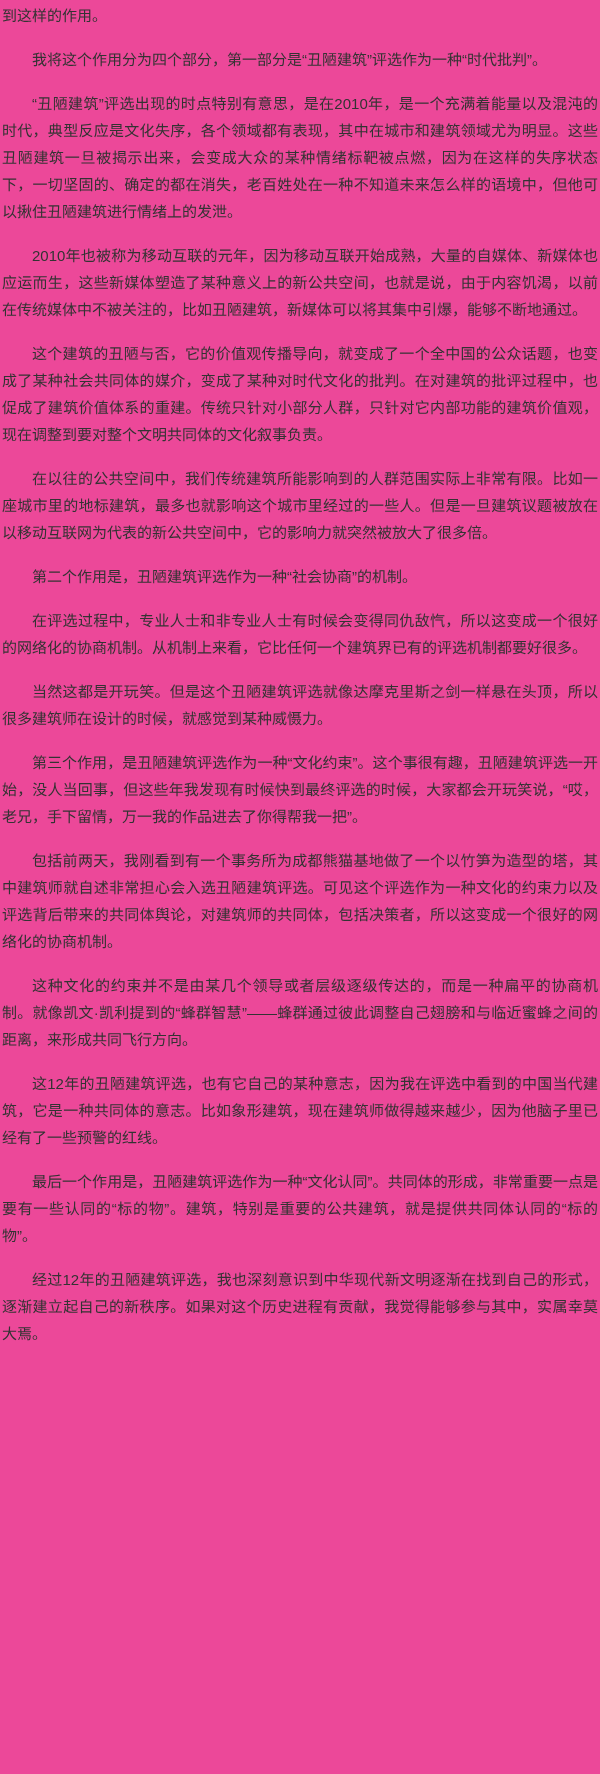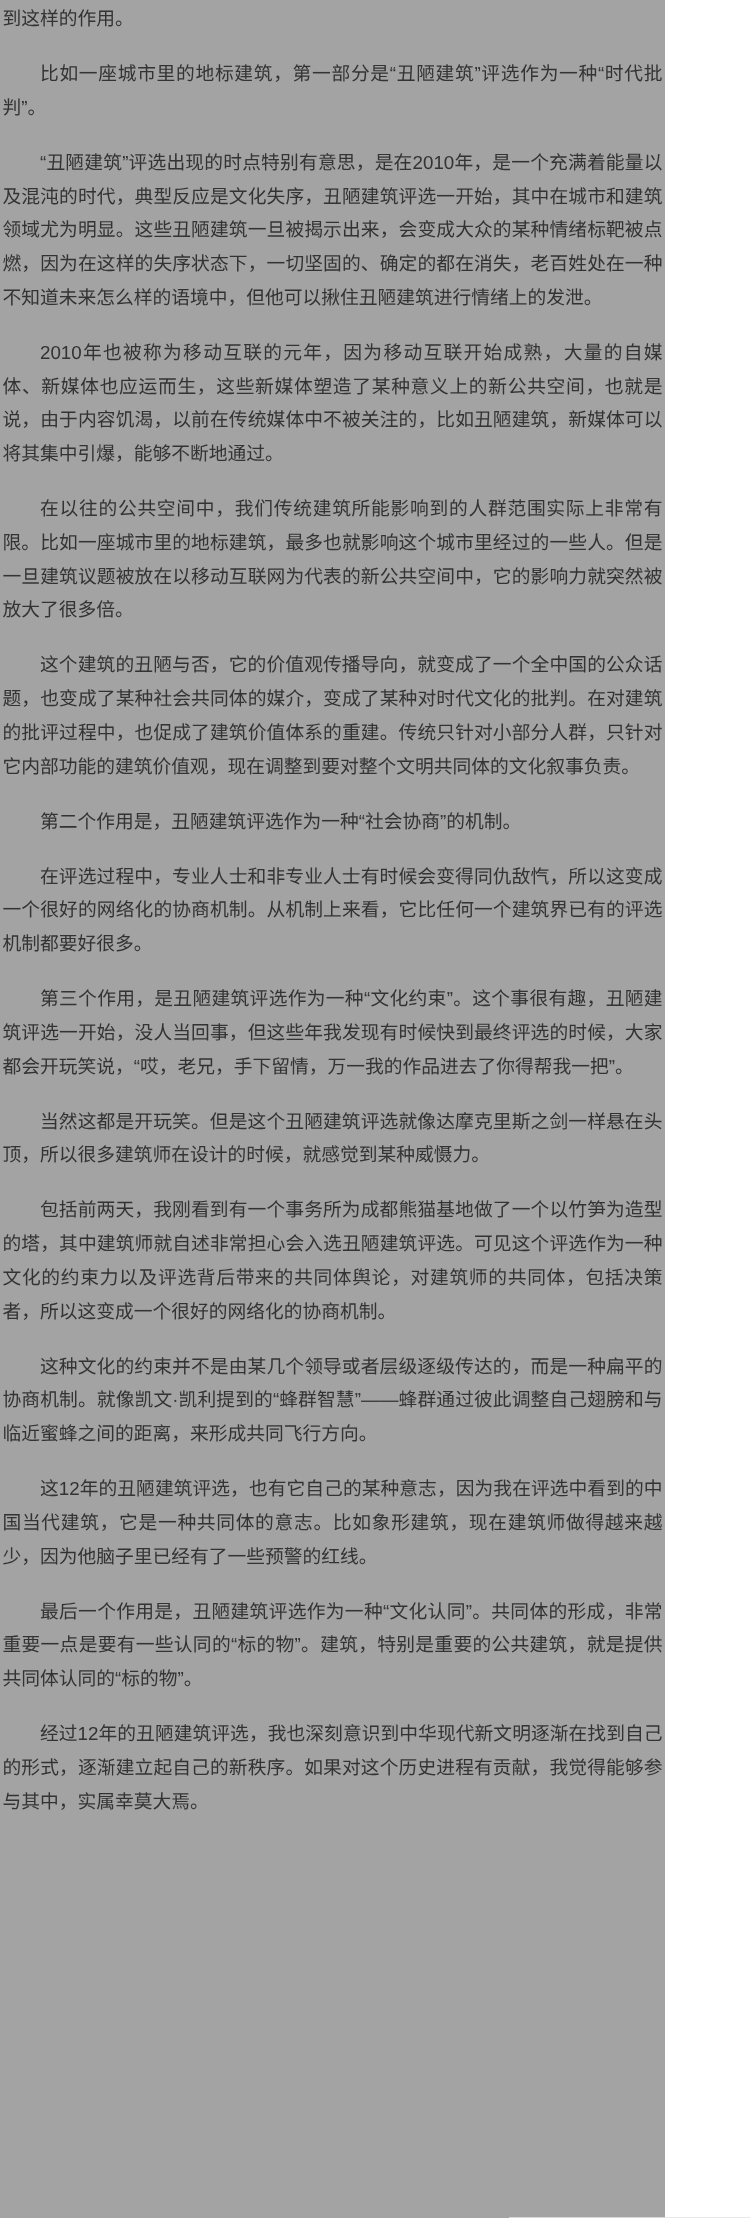--- a/index.html
+++ b/index.html
@@ -1,25 +1,25 @@
 <!DOCTYPE html>
 <html lang="zh-CN"><head>
 <meta charset="utf-8">
 <style>
   html, body {
     margin: 0;
     padding: 0;
     background: #ffffff;
   }
   .page {
-    width: 532px;
+    width: 600px;
     min-height: 1774px;
     box-sizing: border-box;
     padding: 2px 2px 20px 2px;
-    background: #a3a3a3;
+    background: #ec4899;
   }
   .article {
     font-family: "Liberation Sans", "DejaVu Sans", sans-serif;
     font-size: 15px;
     line-height: 27px;
     color: #333333;
     text-align: justify;
     letter-spacing: 0;
   }
   .article p {
@@ -29,28 +29,28 @@
   .article p.indent {
     text-indent: 2em;
   }
 </style>
 </head>
 <body>
 
 <div class="page">
   <div class="article">
       <p>到这样的作用。</p>
-      <p class="indent">比如一座城市里的地标建筑，第一部分是“丑陋建筑”评选作为一种“时代批判”。</p>
-      <p class="indent">“丑陋建筑”评选出现的时点特别有意思，是在2010年，是一个充满着能量以及混沌的时代，典型反应是文化失序，丑陋建筑评选一开始，其中在城市和建筑领域尤为明显。这些丑陋建筑一旦被揭示出来，会变成大众的某种情绪标靶被点燃，因为在这样的失序状态下，一切坚固的、确定的都在消失，老百姓处在一种不知道未来怎么样的语境中，但他可以揪住丑陋建筑进行情绪上的发泄。</p>
+      <p class="indent">我将这个作用分为四个部分，第一部分是“丑陋建筑”评选作为一种“时代批判”。</p>
+      <p class="indent">“丑陋建筑”评选出现的时点特别有意思，是在2010年，是一个充满着能量以及混沌的时代，典型反应是文化失序，各个领域都有表现，其中在城市和建筑领域尤为明显。这些丑陋建筑一旦被揭示出来，会变成大众的某种情绪标靶被点燃，因为在这样的失序状态下，一切坚固的、确定的都在消失，老百姓处在一种不知道未来怎么样的语境中，但他可以揪住丑陋建筑进行情绪上的发泄。</p>
       <p class="indent">2010年也被称为移动互联的元年，因为移动互联开始成熟，大量的自媒体、新媒体也应运而生，这些新媒体塑造了某种意义上的新公共空间，也就是说，由于内容饥渴，以前在传统媒体中不被关注的，比如丑陋建筑，新媒体可以将其集中引爆，能够不断地通过。</p>
+      <p class="indent">这个建筑的丑陋与否，它的价值观传播导向，就变成了一个全中国的公众话题，也变成了某种社会共同体的媒介，变成了某种对时代文化的批判。在对建筑的批评过程中，也促成了建筑价值体系的重建。传统只针对小部分人群，只针对它内部功能的建筑价值观，现在调整到要对整个文明共同体的文化叙事负责。</p>
       <p class="indent">在以往的公共空间中，我们传统建筑所能影响到的人群范围实际上非常有限。比如一座城市里的地标建筑，最多也就影响这个城市里经过的一些人。但是一旦建筑议题被放在以移动互联网为代表的新公共空间中，它的影响力就突然被放大了很多倍。</p>
-      <p class="indent">这个建筑的丑陋与否，它的价值观传播导向，就变成了一个全中国的公众话题，也变成了某种社会共同体的媒介，变成了某种对时代文化的批判。在对建筑的批评过程中，也促成了建筑价值体系的重建。传统只针对小部分人群，只针对它内部功能的建筑价值观，现在调整到要对整个文明共同体的文化叙事负责。</p>
       <p class="indent">第二个作用是，丑陋建筑评选作为一种“社会协商”的机制。</p>
       <p class="indent">在评选过程中，专业人士和非专业人士有时候会变得同仇敌忾，所以这变成一个很好的网络化的协商机制。从机制上来看，它比任何一个建筑界已有的评选机制都要好很多。</p>
+      <p class="indent">当然这都是开玩笑。但是这个丑陋建筑评选就像达摩克里斯之剑一样悬在头顶，所以很多建筑师在设计的时候，就感觉到某种威慑力。</p>
       <p class="indent">第三个作用，是丑陋建筑评选作为一种“文化约束”。这个事很有趣，丑陋建筑评选一开始，没人当回事，但这些年我发现有时候快到最终评选的时候，大家都会开玩笑说，“哎，老兄，手下留情，万一我的作品进去了你得帮我一把”。</p>
-      <p class="indent">当然这都是开玩笑。但是这个丑陋建筑评选就像达摩克里斯之剑一样悬在头顶，所以很多建筑师在设计的时候，就感觉到某种威慑力。</p>
       <p class="indent">包括前两天，我刚看到有一个事务所为成都熊猫基地做了一个以竹笋为造型的塔，其中建筑师就自述非常担心会入选丑陋建筑评选。可见这个评选作为一种文化的约束力以及评选背后带来的共同体舆论，对建筑师的共同体，包括决策者，所以这变成一个很好的网络化的协商机制。</p>
       <p class="indent">这种文化的约束并不是由某几个领导或者层级逐级传达的，而是一种扁平的协商机制。就像凯文·凯利提到的“蜂群智慧”——蜂群通过彼此调整自己翅膀和与临近蜜蜂之间的距离，来形成共同飞行方向。</p>
       <p class="indent">这12年的丑陋建筑评选，也有它自己的某种意志，因为我在评选中看到的中国当代建筑，它是一种共同体的意志。比如象形建筑，现在建筑师做得越来越少，因为他脑子里已经有了一些预警的红线。</p>
       <p class="indent">最后一个作用是，丑陋建筑评选作为一种“文化认同”。共同体的形成，非常重要一点是要有一些认同的“标的物”。建筑，特别是重要的公共建筑，就是提供共同体认同的“标的物”。</p>
       <p class="indent">经过12年的丑陋建筑评选，我也深刻意识到中华现代新文明逐渐在找到自己的形式，逐渐建立起自己的新秩序。如果对这个历史进程有贡献，我觉得能够参与其中，实属幸莫大焉。</p>
     </div>
 </div>
 
 </body></html>

